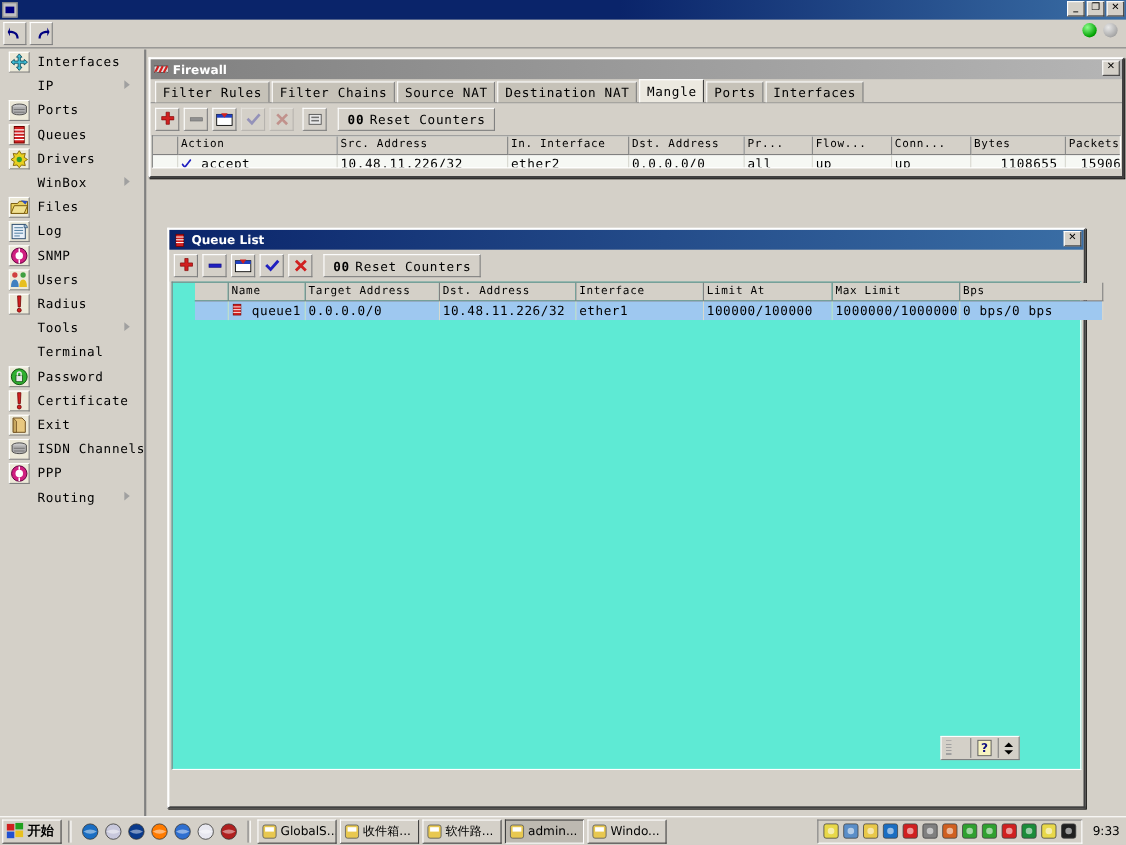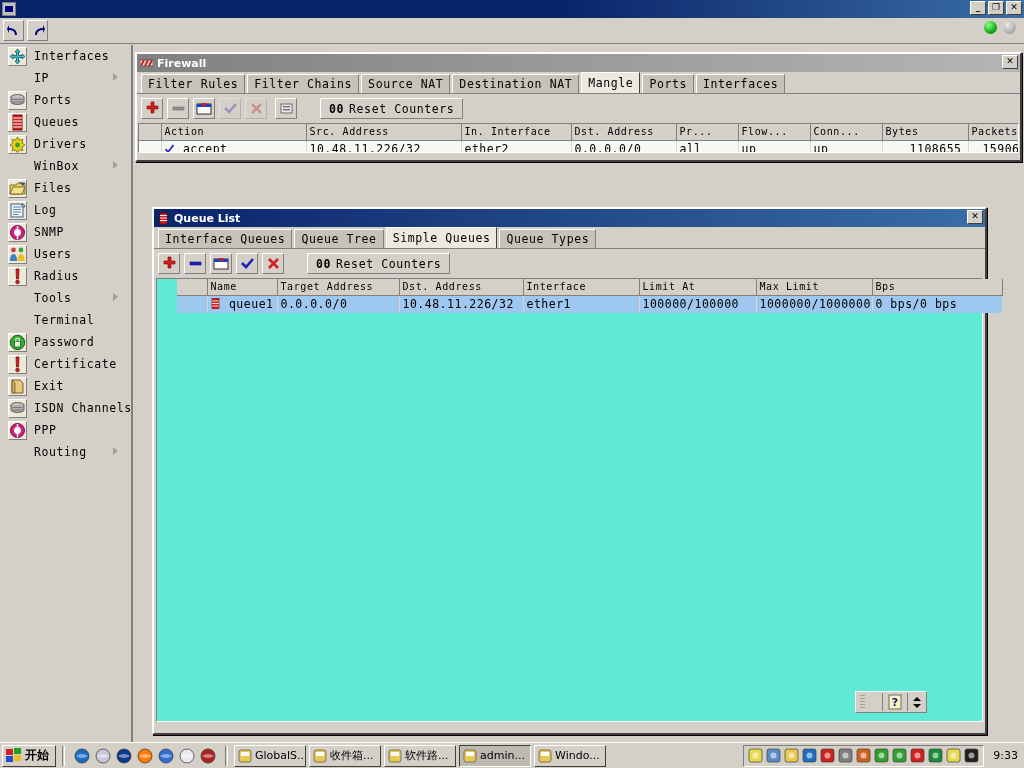--- a/index.html
+++ b/index.html
@@ -176,21 +176,21 @@
     cursor: pointer;
   }
   .wbtn.disabled { opacity: 0.35; }
   .reset-btn {
     height: 21px; padding: 0 8px;
     background: #d4d0c8;
     border: 1px solid; border-color: #ffffff #808080 #808080 #ffffff;
     font-family: "DejaVu Sans Mono", monospace;
     font-size: 11.5px; letter-spacing: 0.6px;
     display: flex; align-items: center; cursor: pointer;
-    margin-left: 19px;
+    margin-left: 6px;
   }
   .reset-btn b { margin-right: 5px; }
 
   
   .tablewrap {
     background: #f6f8f4;
     border: 1px solid; border-color: #808080 #ffffff #ffffff #808080;
     overflow: hidden;
   }
   table.grid { border-collapse: collapse; width: 100%; table-layout: fixed; }
@@ -568,26 +568,20 @@
     <div class="win-title active">
       <span class="wtitle-icon">
         <svg width="13" height="13" viewBox="0 0 13 13">
           <rect x="3" y="1" width="7" height="11" fill="#d02020" stroke="#700000" stroke-width="0.7"></rect>
           <path d="M3 3.5 H10 M3 6 H10 M3 8.5 H10" stroke="#ffffff" stroke-width="0.9"></path>
         </svg>
       </span>
       <span>Queue List</span>
       <div class="titleclose">✕</div>
     </div>
-    <div class="tabrow" id="queue-tabs">
-        <div class="tab">Interface Queues</div>
-        <div class="tab">Queue Tree</div>
-        <div class="tab active">Simple Queues</div>
-        <div class="tab">Queue Types</div>
-      </div>
     <div class="wtools">
       <div class="wbtn">
         <svg width="15" height="15" viewBox="0 0 15 15">
           <path d="M6 1 h3 v4 h4 v3 h-4 v4 h-3 v-4 h-4 v-3 h4 z" fill="#d02020" stroke="#800000" stroke-width="0.6"></path>
         </svg>
       </div>
       <div class="wbtn">
         <svg width="15" height="15" viewBox="0 0 15 15">
           <rect x="2" y="6" width="11" height="3" fill="#2020c0" stroke="#101080" stroke-width="0.6"></rect>
         </svg>

